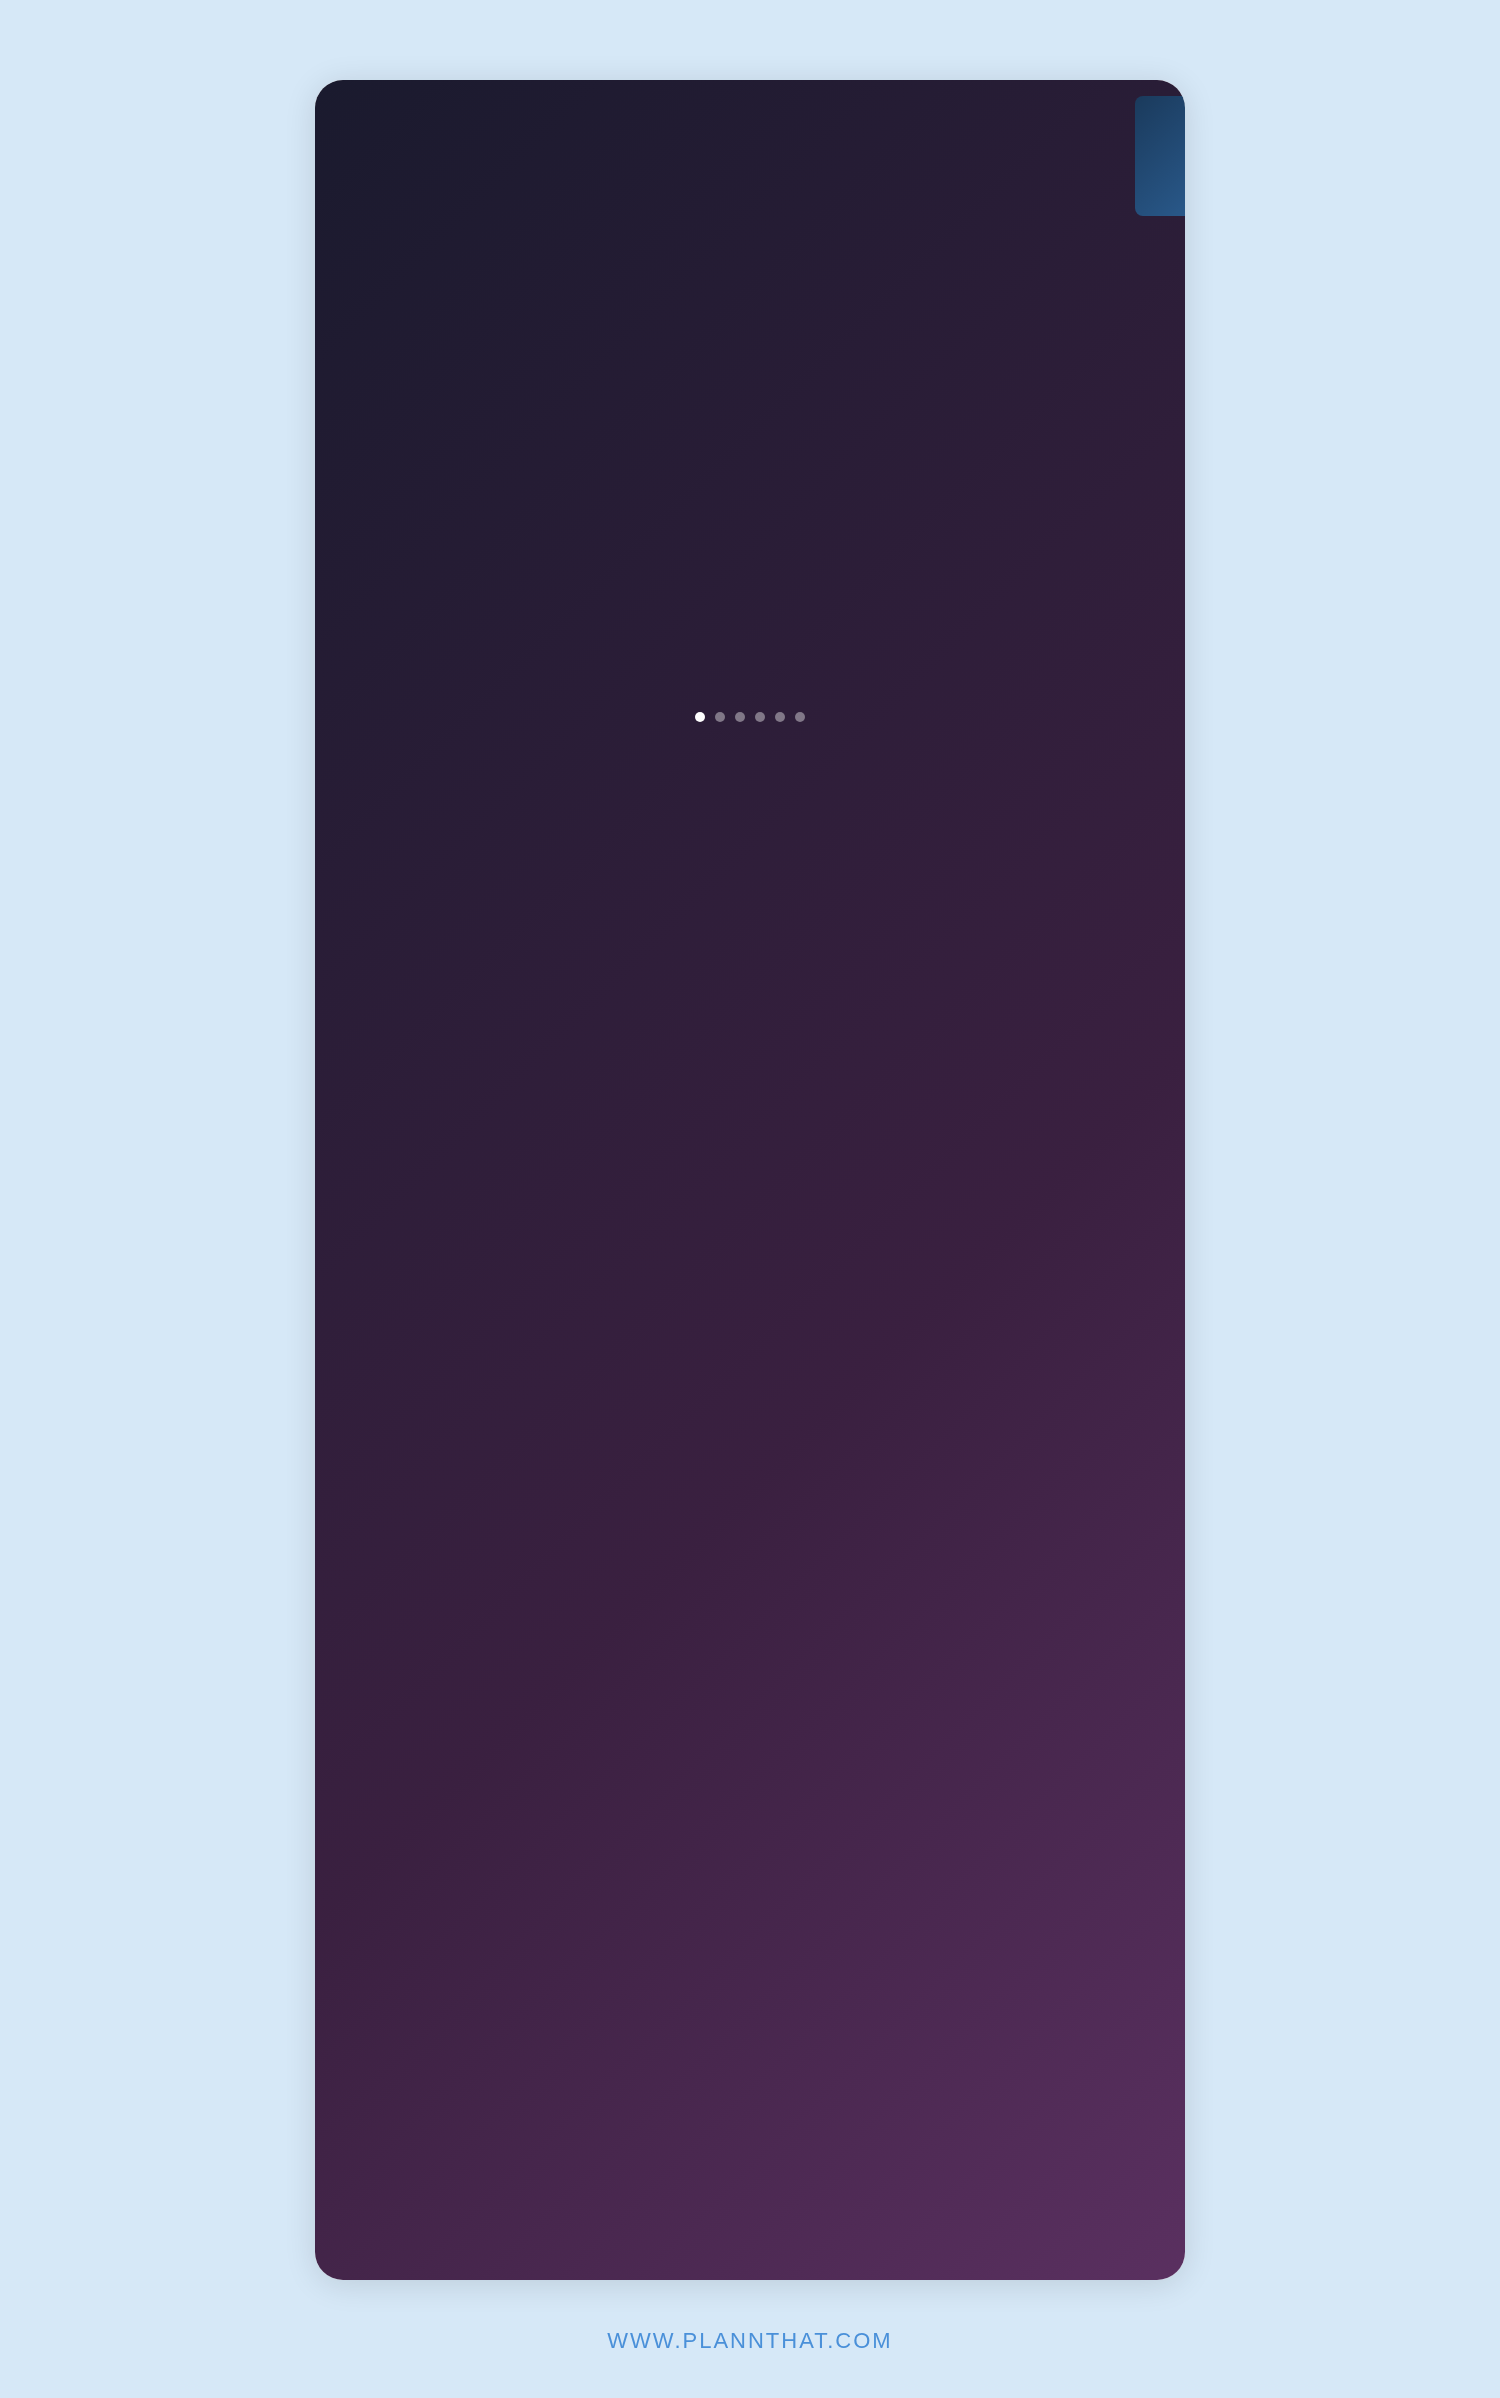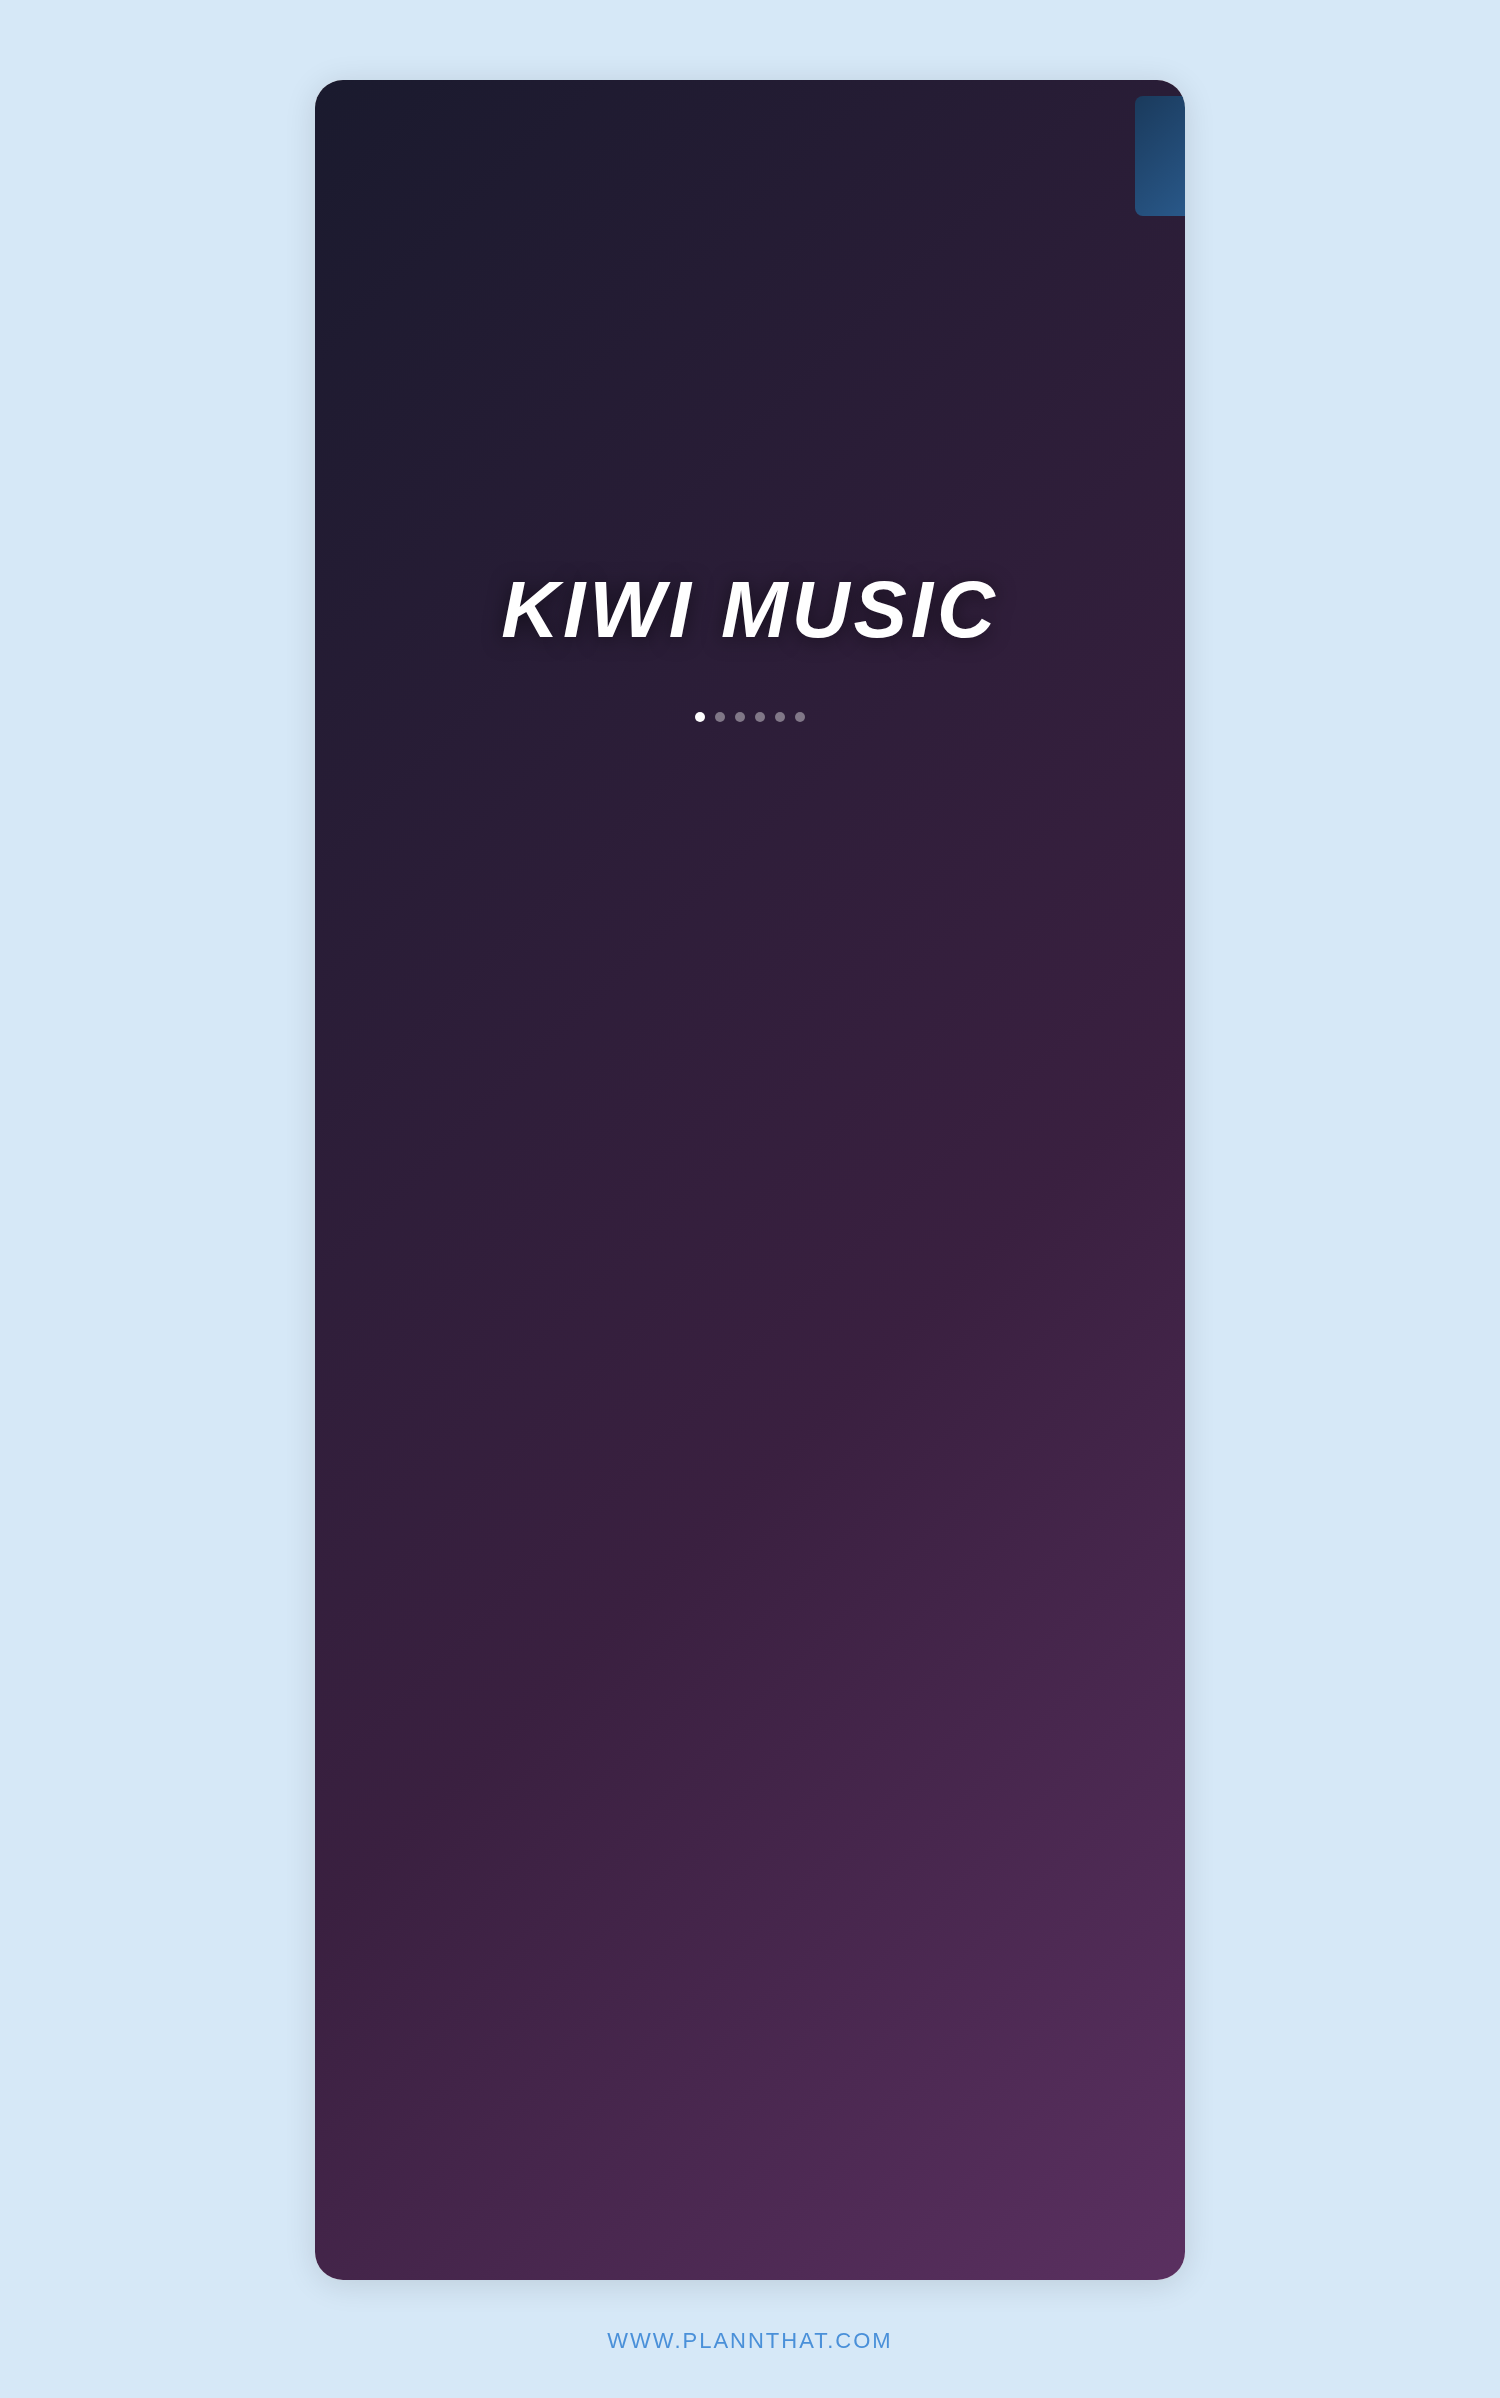--- a/index.html
+++ b/index.html
@@ -476,21 +476,20 @@
     </div>
     <div class="tip-text">
       <span>For sponsored videos, tap </span><strong>Sounds</strong><span> to use commercial sounds.</span>
     </div>
     <span class="tip-close">×</span>
   </div>
 
   <div class="banner">
     <div class="banner-overlay"></div>
     <div class="banner-grid"></div>
-    <div class="banner-title">KIWI MUSIC</div>
     <div class="banner-dots">
       <div class="dot active"></div>
       <div class="dot"></div>
       <div class="dot"></div>
       <div class="dot"></div>
       <div class="dot"></div>
       <div class="dot"></div>
     </div>
   </div>
 

